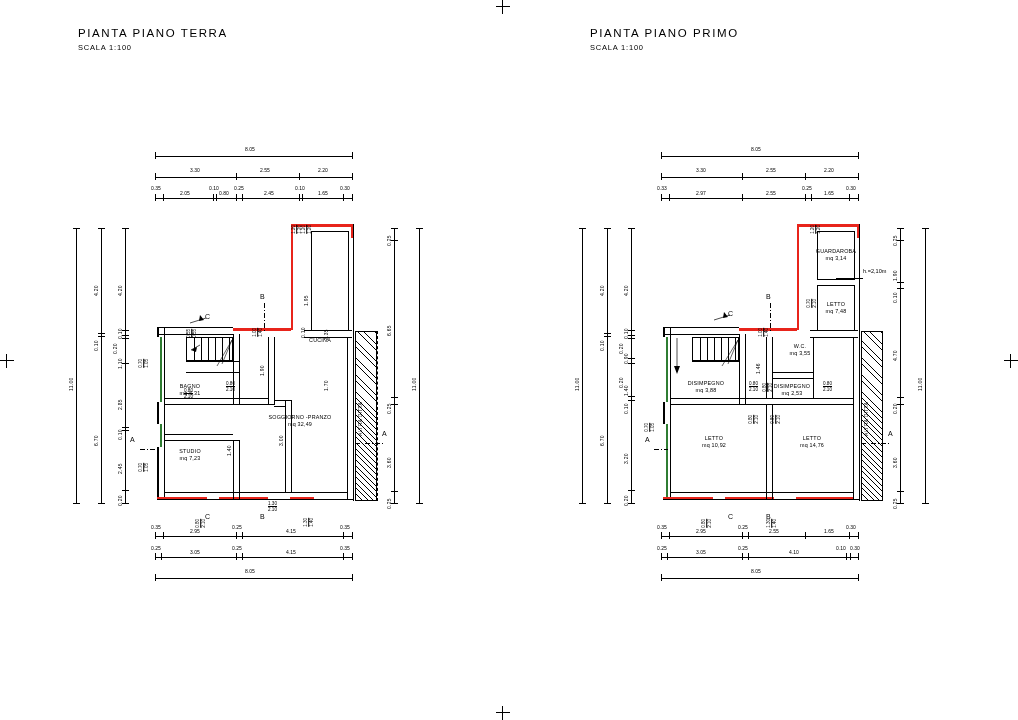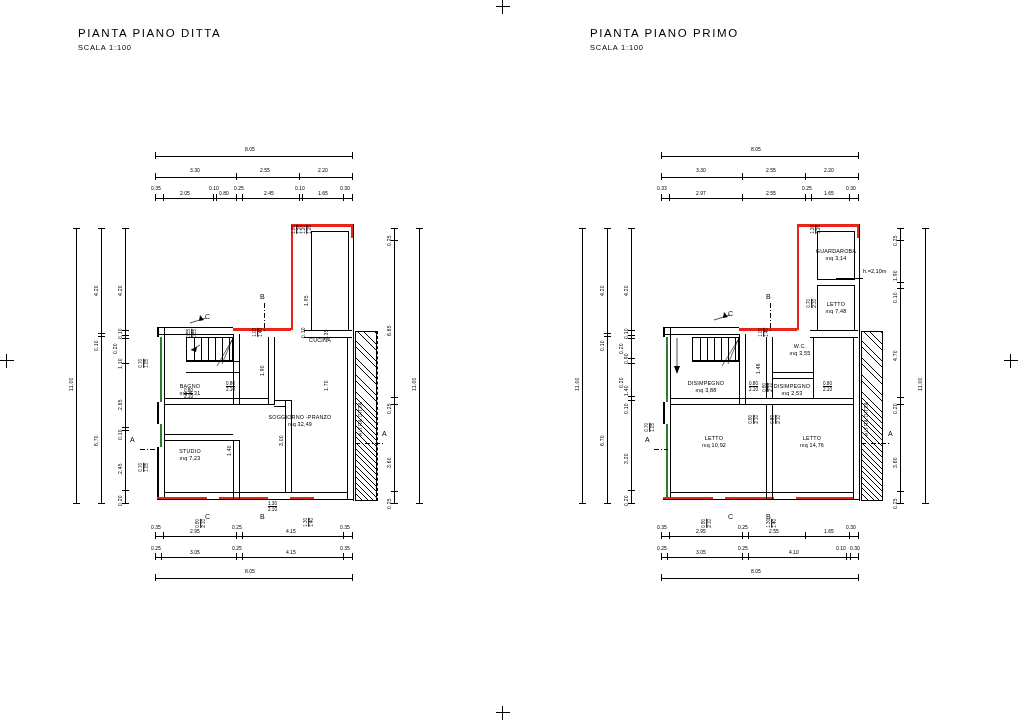--- a/index.html
+++ b/index.html
@@ -65,21 +65,21 @@
 <body>
 
 <div class="sheet">
 
   <div class="reg" style="left:496px;top:0px;"></div>
   <div class="reg" style="left:496px;top:706px;"></div>
   <div class="reg" style="left:0px;top:354px;"></div>
   <div class="reg" style="left:1004px;top:354px;"></div>
 
   <div class="title" style="left:78px;top:27px;">
-    <div class="t1">PIANTA  PIANO  DITTA</div>
+    <div class="t1">PIANTA  PIANO  TERRA</div>
     <div class="t2">SCALA  1:100</div>
   </div>
   <div class="title" style="left:590px;top:27px;">
     <div class="t1">PIANTA  PIANO  PRIMO</div>
     <div class="t2">SCALA  1:100</div>
   </div>
 
   <div class="plan" style="left:0;top:0;width:470px;height:600px;">
 
     <div class="ln h" style="left:155px;top:156px;width:197px;"></div>

